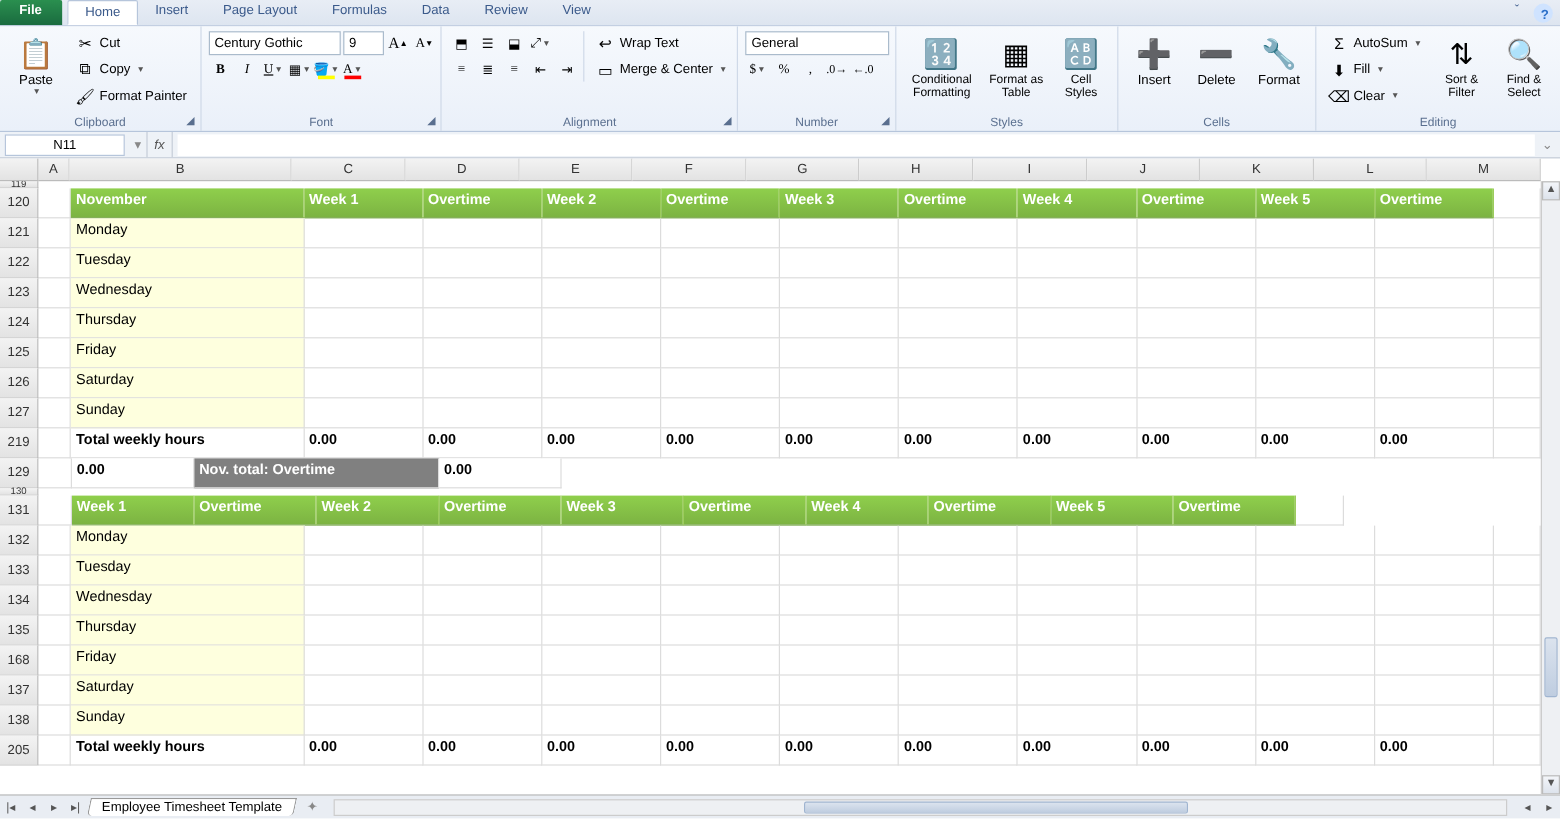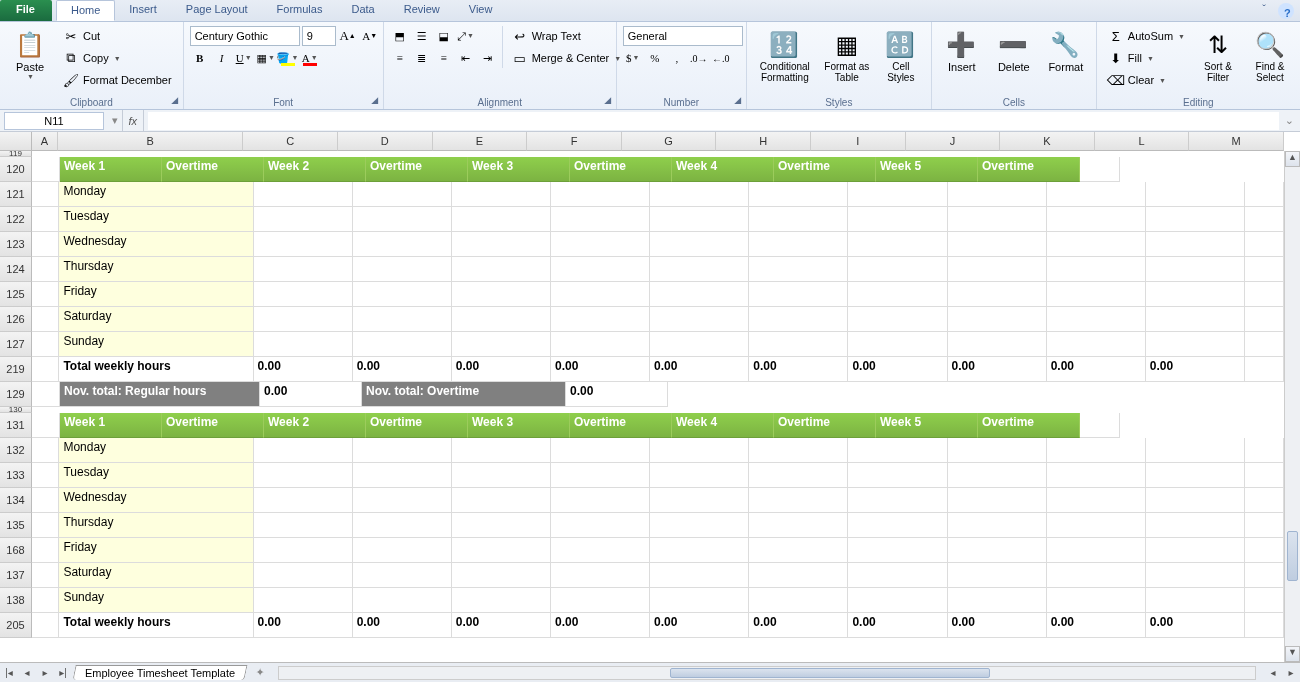--- a/index.html
+++ b/index.html
@@ -100,21 +100,21 @@
             <span class="ico">✂</span>
             <span>Cut</span>
           </div>
         <div class="small-btn">
             <span class="ico">⧉</span>
             <span>Copy</span>
             <span class="drop">▼</span>
           </div>
         <div class="small-btn">
             <span class="ico">🖌</span>
-            <span>Format December</span>
+            <span>Format Painter</span>
           </div>
       </div>
     </div>
     <div class="group-title">Clipboard</div>
     <div class="launcher">◢</div>
   </div>
 
   <div class="group" style="min-width:200px;">
     <div class="group-body col">
       <div class="row">
@@ -304,20 +304,21 @@
       <div class="rowhead">135</div>
       <div class="rowhead">168</div>
       <div class="rowhead">137</div>
       <div class="rowhead">138</div>
       <div class="rowhead">205</div>
     </div>
   <div class="cells" id="cells">
       <div class="r th"></div>
       <div class="r">
         <div class="c " style="width: 28px;"></div>
+        <div class="c hdr" style="width: 200px;">November</div>
         <div class="c hdr" style="width: 102px;">Week 1</div>
         <div class="c hdr" style="width: 102px;">Overtime</div>
         <div class="c hdr" style="width: 102px;">Week 2</div>
         <div class="c hdr" style="width: 102px;">Overtime</div>
         <div class="c hdr" style="width: 102px;">Week 3</div>
         <div class="c hdr" style="width: 102px;">Overtime</div>
         <div class="c hdr" style="width: 102px;">Week 4</div>
         <div class="c hdr" style="width: 102px;">Overtime</div>
         <div class="c hdr" style="width: 102px;">Week 5</div>
         <div class="c hdr" style="width: 102px;">Overtime</div>
@@ -438,21 +439,20 @@
         <div class="c bold" style="width: 102px;">0.00</div>
         <div class="c bold" style="width: 102px;">0.00</div>
         <div class="c bold" style="width: 102px;">0.00</div>
         <div class="c bold" style="width: 102px;">0.00</div>
         <div class="c bold" style="width: 102px;">0.00</div>
         <div class="c bold" style="width: 102px;">0.00</div>
         <div class="c " style="width: 40px;"></div>
       </div>
       <div class="r">
         <div class="c " style="width: 28px;"></div>
-        <div class="c gray" style="width: 200px;">Nov. total: Regular hours</div>
         <div class="c totalval" style="width: 102px;">0.00</div>
         <div class="c gray" style="width: 204px;">Nov. total: Overtime</div>
         <div class="c totalval" style="width: 102px;">0.00</div>
         <div class="c " style="width: 102px; border: none;"></div>
         <div class="c " style="width: 102px; border: none;"></div>
         <div class="c " style="width: 102px; border: none;"></div>
         <div class="c " style="width: 102px; border: none;"></div>
         <div class="c " style="width: 102px; border: none;"></div>
         <div class="c " style="width: 102px; border: none;"></div>
       </div>

